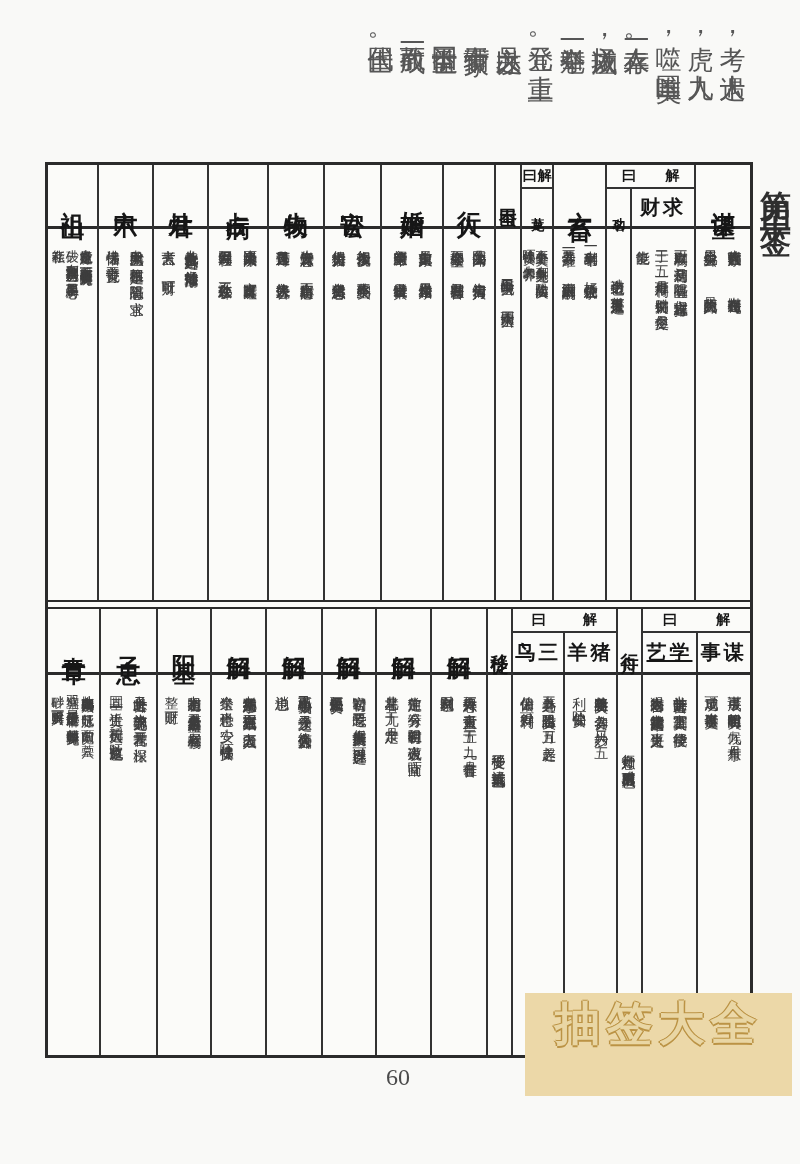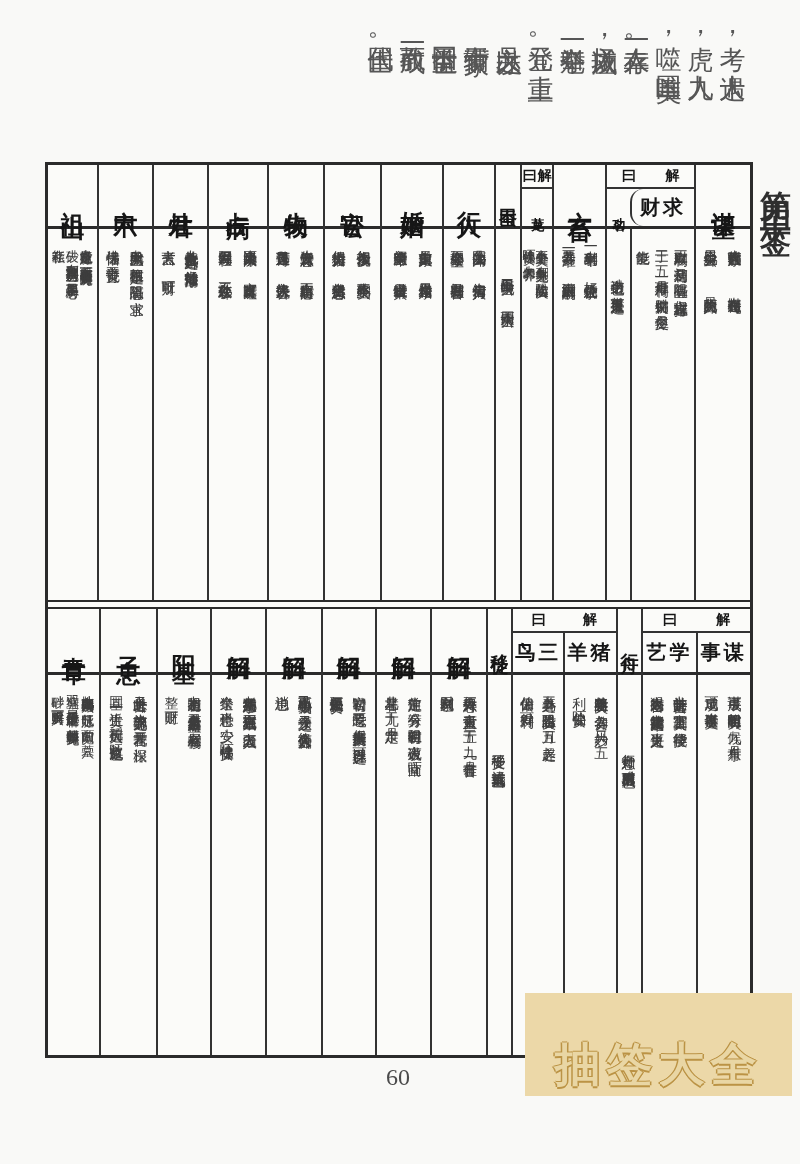--- a/index.html
+++ b/index.html
@@ -64,21 +64,21 @@
     padding:10px 4px 4px 2px; overflow:hidden; min-height:0;
   }
   .cell.center { justify-content:center; }
   .vtext {
     writing-mode:vertical-rl; white-space:pre-line;
     font-size:14px; letter-spacing:0.5px; color:#3e3e3e;
   }
   
   .watermark {
     position:absolute; left:525px; top:993px; width:267px; height:103px;
-    display:flex; align-items:flex-end; justify-content:center; z-index:5;
+    display:flex; align-items:flex-start; justify-content:center; z-index:5;
   }
   .watermark span {
     font-size:46px; font-weight:700; letter-spacing:6px;
     text-shadow:-1.5px 0 #bb9345, 1.5px 0 #bb9345, 0 -1.5px #bb9345, 0 1.5px #bb9345;
   }
   
   .pagenum {
     position:absolute; top:1064px; left:0; width:796px; text-align:center;
     font-size:24px; color:#4b4b4b;
   }
@@ -110,21 +110,21 @@
 今日脱尘云外去　　　只留声阶此人知</div>
         </div>
       </div>
       <div class="unit" style="flex: 86 1 0px;">
         <div class="ghead">
           <div class="gspan">
             <span>解</span>
             <span>曰</span>
           </div>
           <div class="gsubs">
-            <div class="gsub" style="flex: 63 1 0px; border-radius: 13px;">财求</div>
+            <div class="gsub" style="flex: 63 1 0px;">财求</div>
             <div class="gsub vert" style="flex: 23 1 0px;">功名</div>
           </div>
         </div>
         <div class="gbody">
           <div class="gcellwrap" style="flex: 63 1 0px;">
             <div class="cell">
               <div class="vtext" style="line-height: 19px;">正财库取利　初是利薄　有些阻隔　但宜立志维持
 于三　五　十一月可得厚利　偏财初失　但交冬月
 能复也</div>
             </div>
@@ -228,21 +228,21 @@
     </div>
   <div class="band band-2" id="band2">
       <div class="unit" style="flex: 104 1 0px;">
         <div class="ghead">
           <div class="gspan">
             <span>解</span>
             <span>曰</span>
           </div>
           <div class="gsubs">
             <div class="gsub" style="flex: 52 1 0px;">事谋</div>
-            <div class="gsub" style="flex: 52 1 0px;">艺学</div>
+            <div class="gsub" style="flex: 52 1 0px; text-decoration: underline;">艺学</div>
           </div>
         </div>
         <div class="gbody">
           <div class="gcellwrap" style="flex: 52 1 0px;">
             <div class="cell">
               <div class="vtext" style="line-height: 23px;">谋事可成　但防初时有阻失　候九　十月有乐
 定可成功　肖牛者谋这不美</div>
             </div>
           </div>
           <div class="gcellwrap" style="flex: 52 1 0px;">

